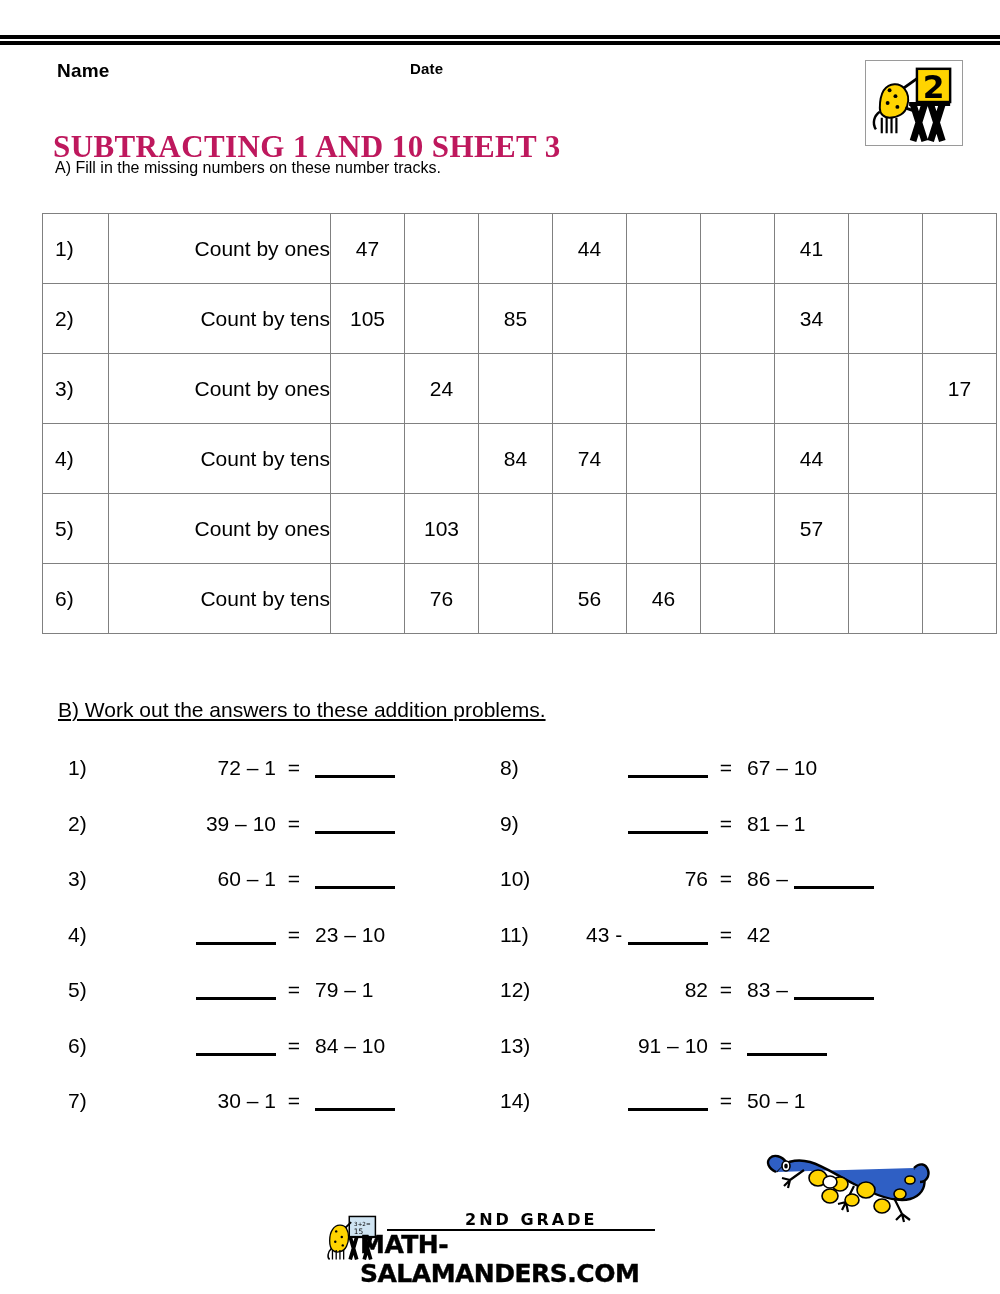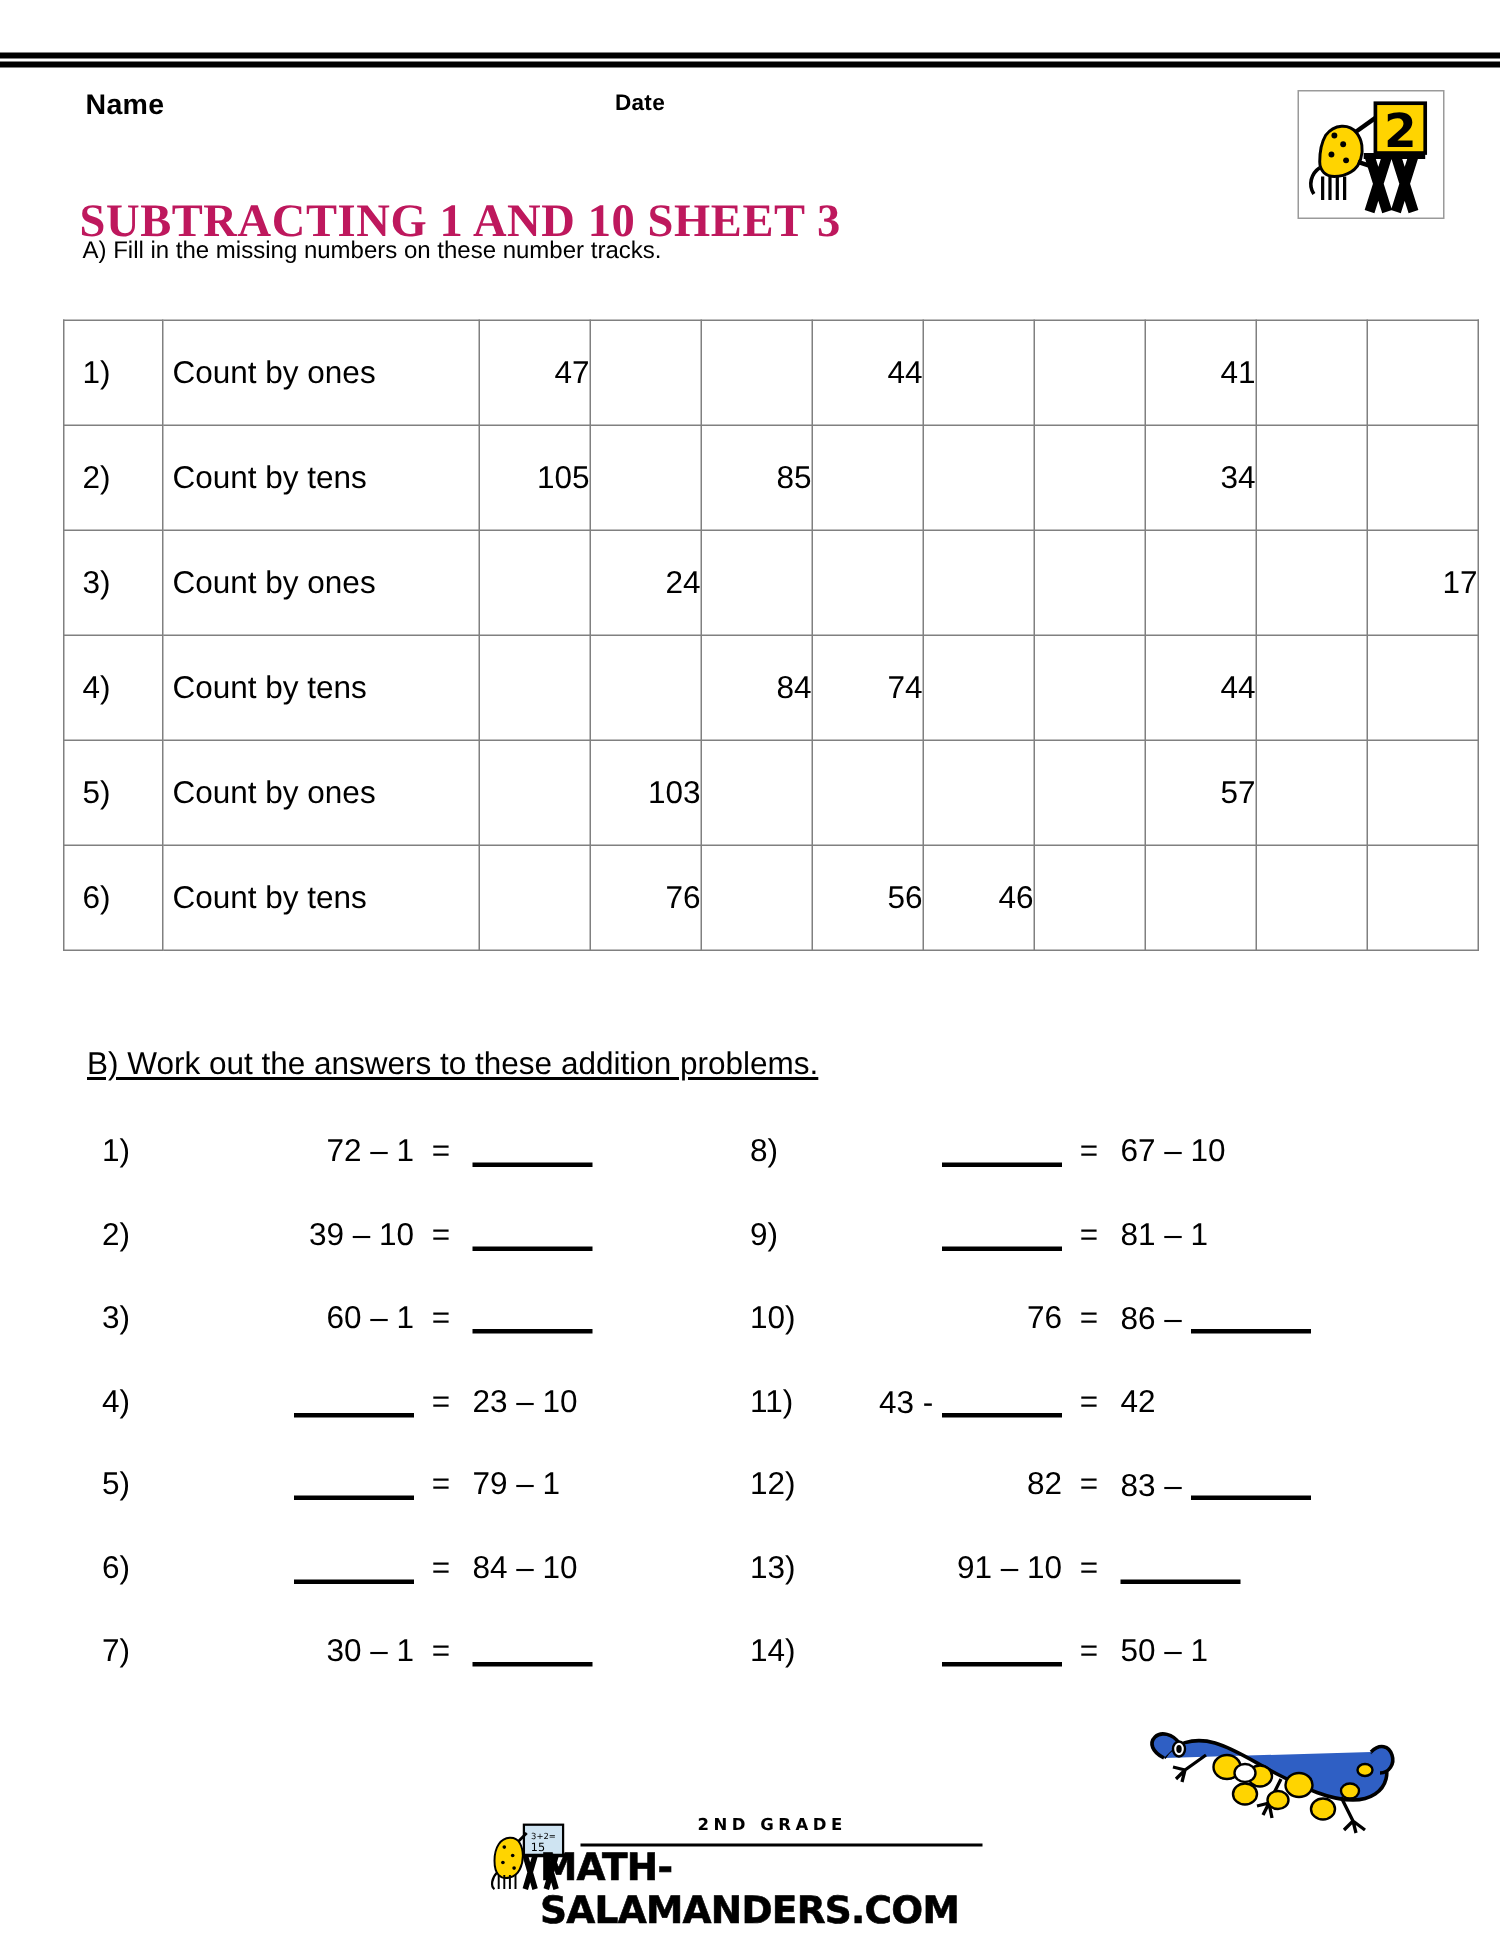--- a/index.html
+++ b/index.html
@@ -104,28 +104,27 @@
     vertical-align: middle;
     padding: 0;
   }
   .track-table td.idx {
     width: 53px;
     text-align: left;
     padding-left: 12px;
   }
   .track-table td.lbl {
     width: 204px;
-    text-align: left;
-    padding-left: 6px;
+    text-align: right;
+    padding-left: 17px;
     white-space: nowrap;
     margin-left: 20px;
   }
   .track-table td.cell {
     width: 73px;
-    text-align: right;
   }
 
   
   .section-b-instruction {
     position: absolute;
     left: 58px;
     top: 698px;
     font-size: 21px;
     white-space: nowrap;
     text-decoration: underline;
@@ -197,21 +196,21 @@
     position: absolute;
     left: 325px;
     top: 1208px;
     width: 330px;
     height: 58px;
   }
   .footer-grade {
     position: absolute;
     left: 140px;
     top: 2px;
-    font-size: 11px;
+    font-size: 16px;
     font-weight: bold;
     letter-spacing: 3px;
     font-family: "DejaVu Sans", sans-serif;
   }
   .footer-site {
     position: absolute;
     left: 35px;
     top: 22px;
     font-size: 25px;
     font-weight: bold;

